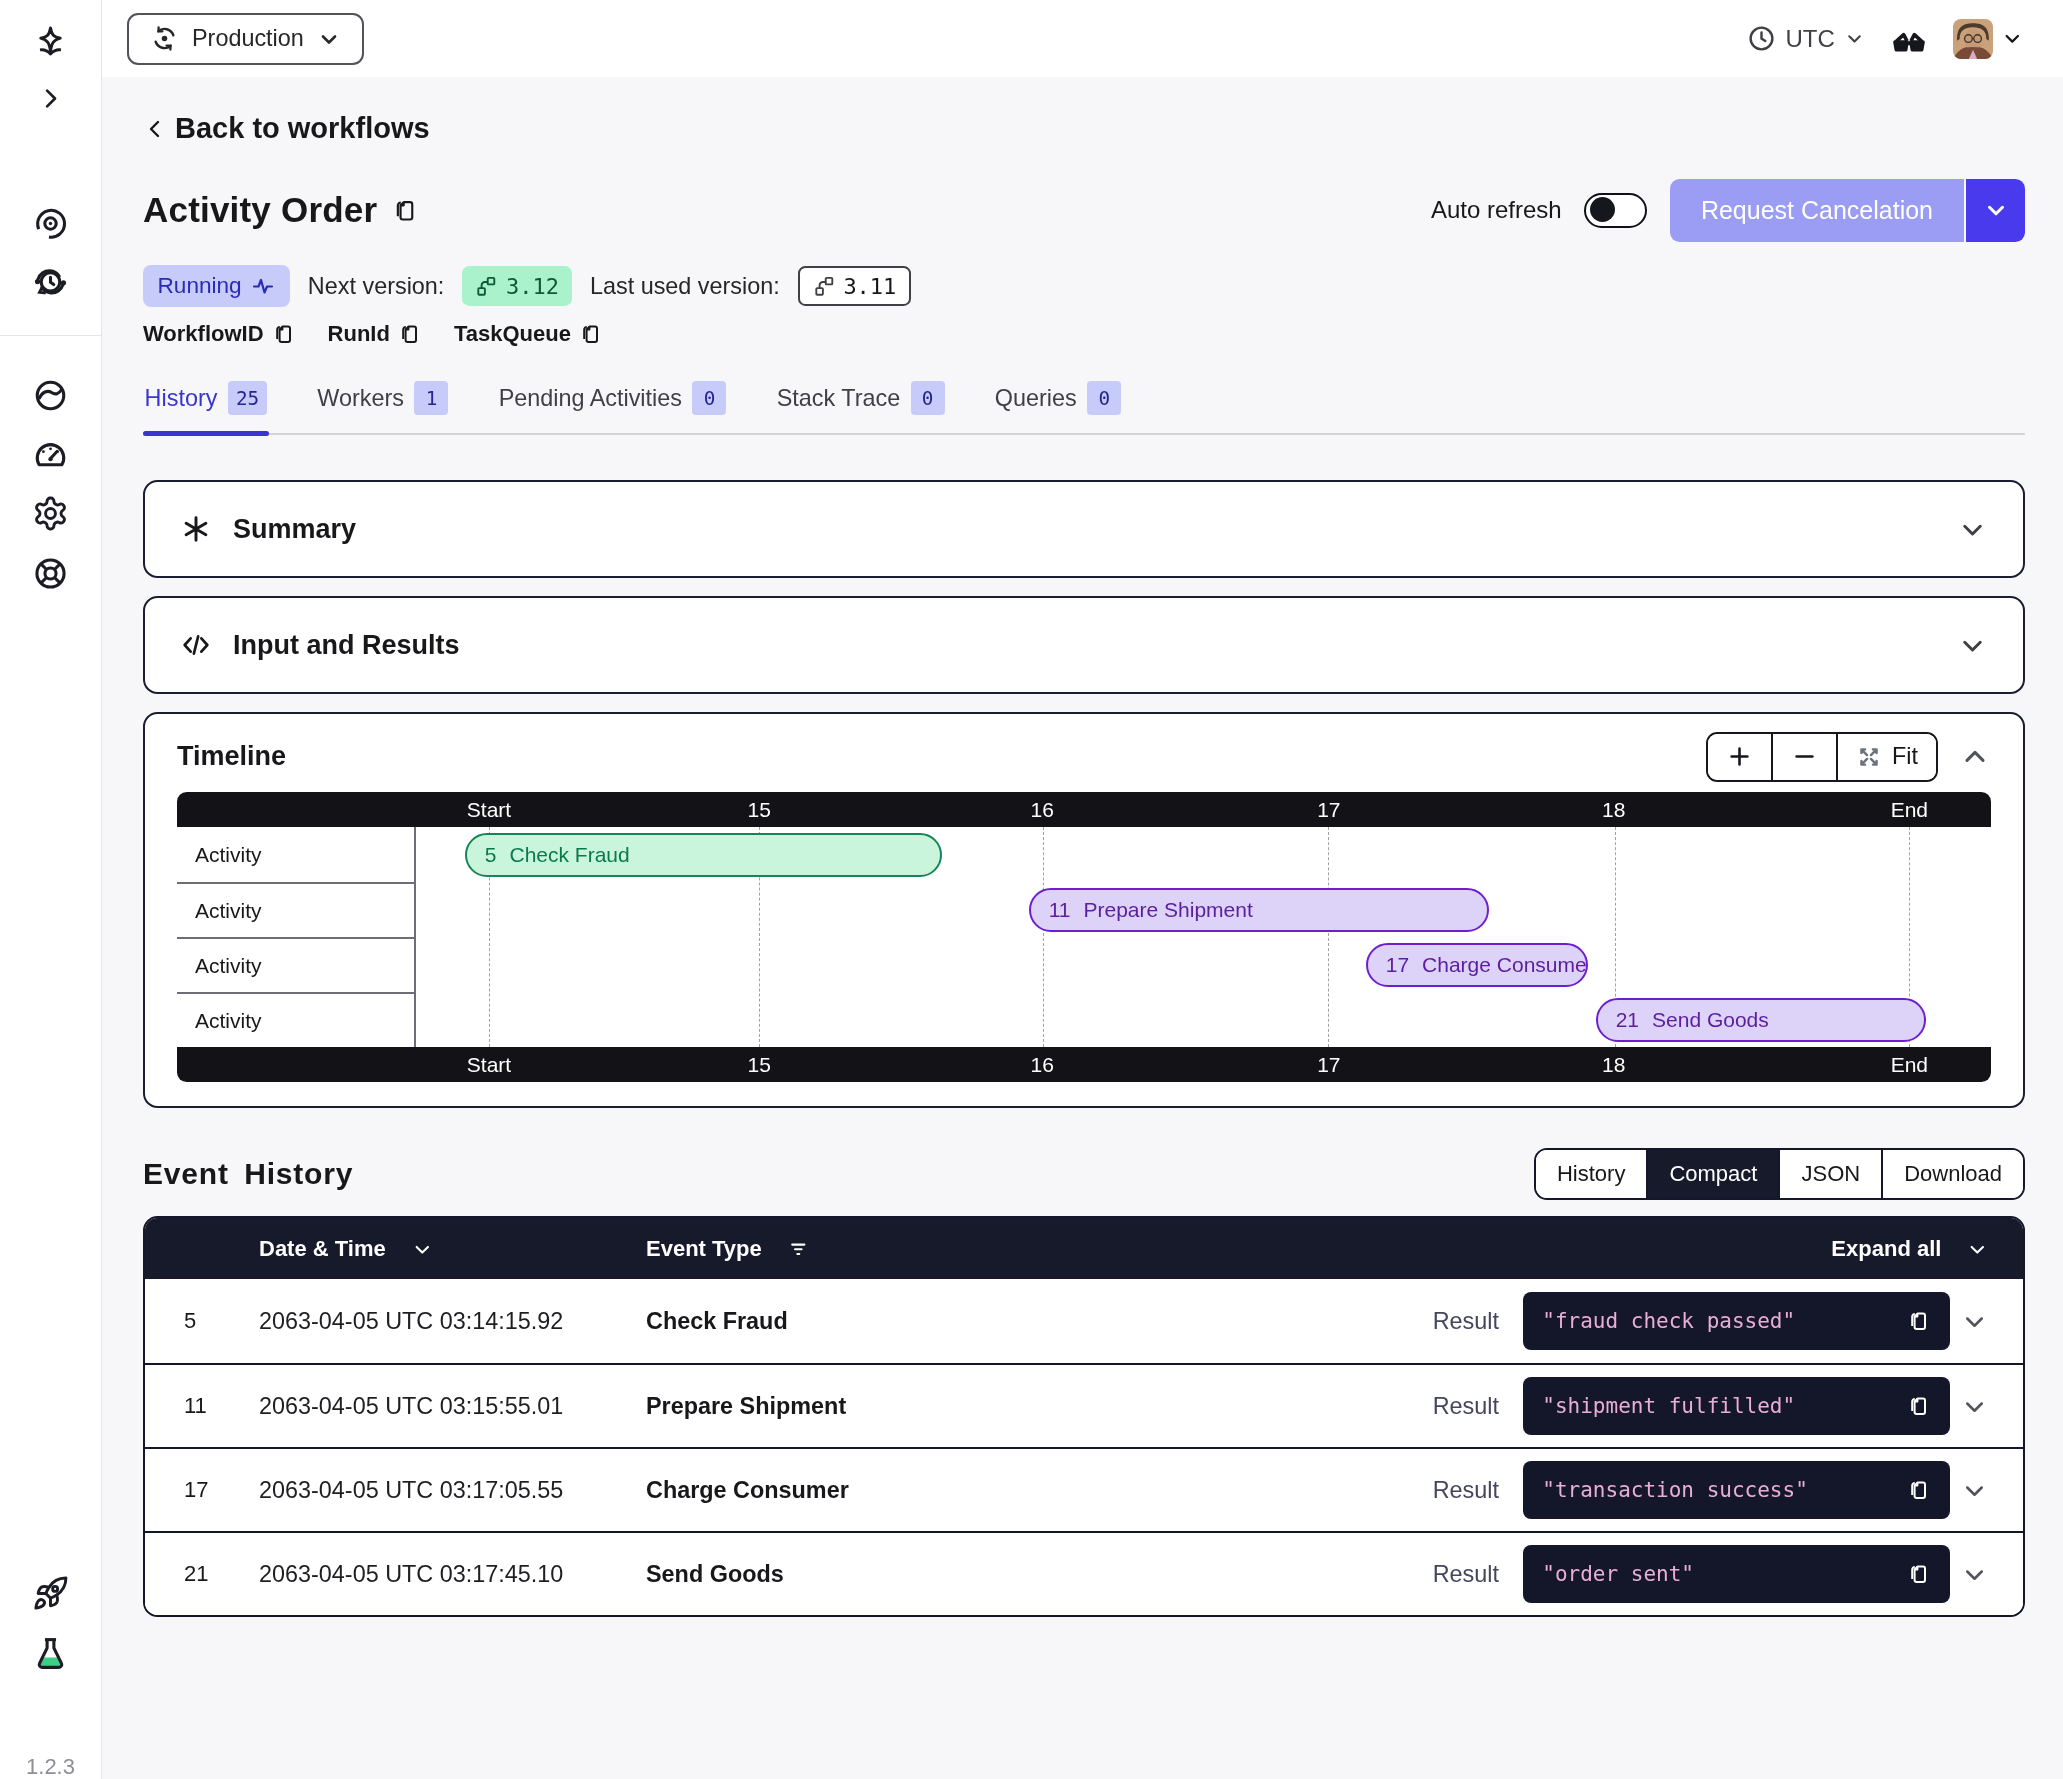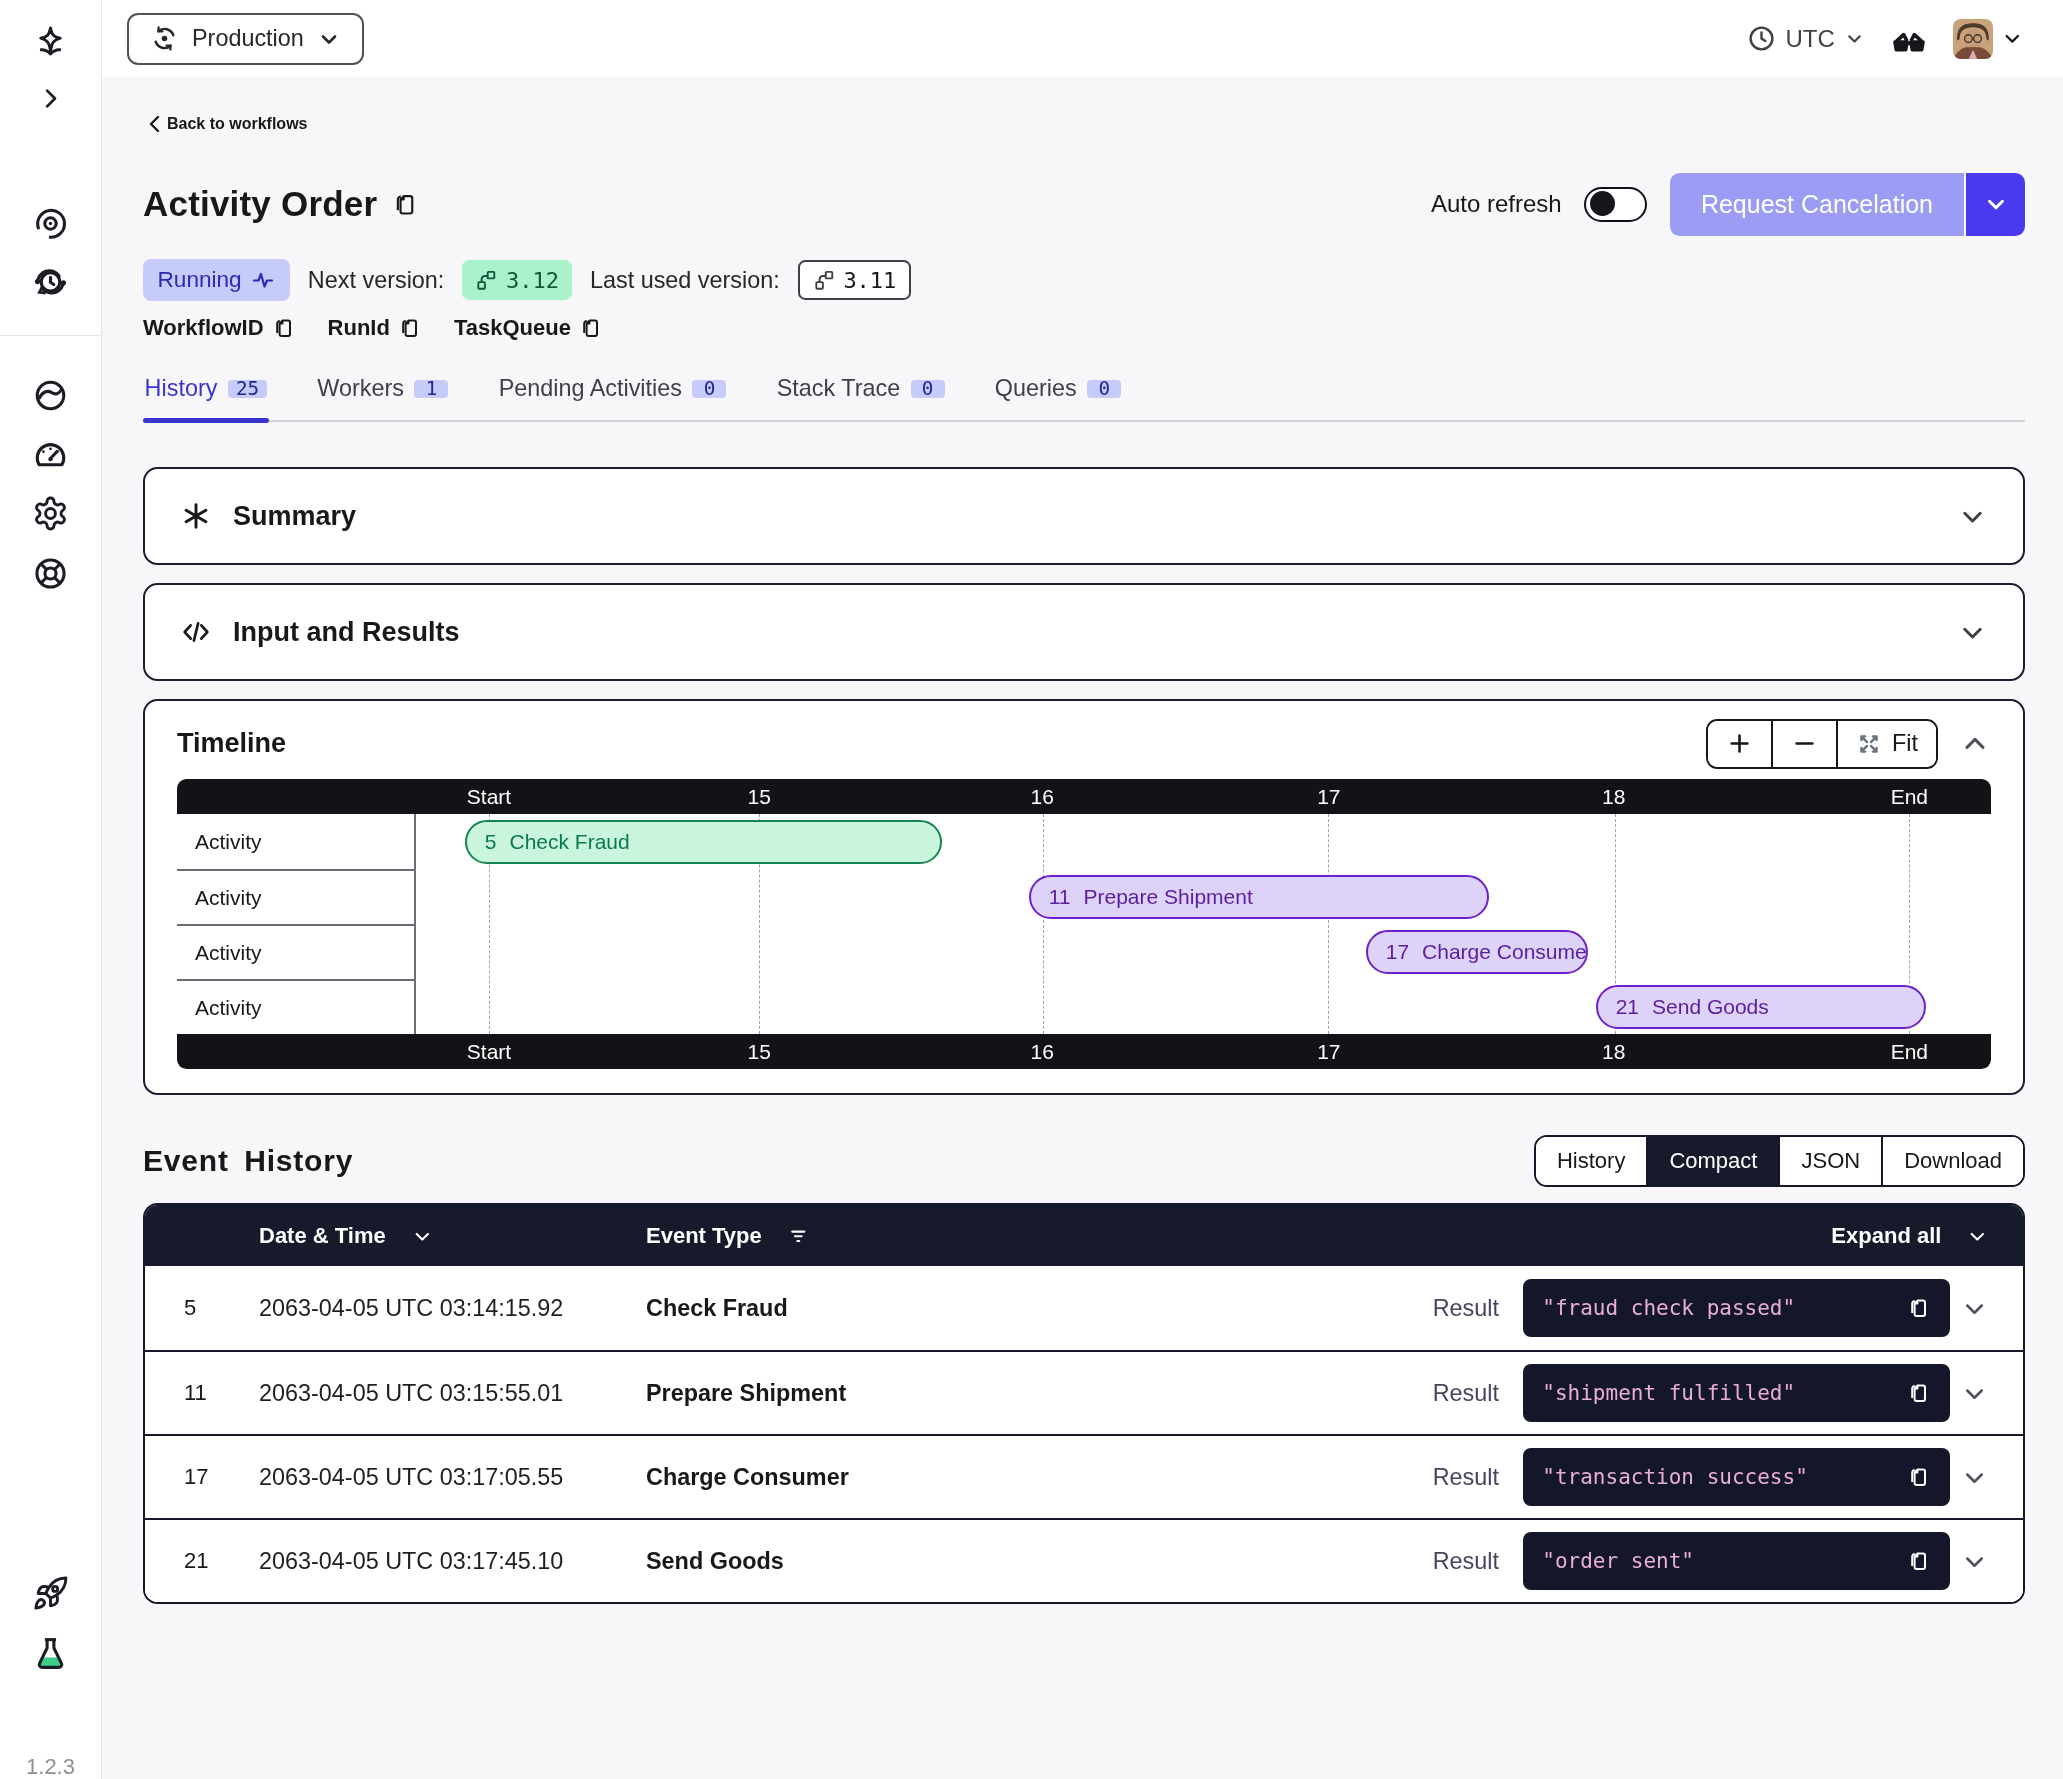--- a/index.html
+++ b/index.html
@@ -28,21 +28,21 @@
   .main{flex:1;display:flex;flex-direction:column;min-width:0}
   .topbar{height:77px;background:var(--surface);display:flex;align-items:center;padding:0 40px 0 25px;flex:none}
   .ns-btn{display:flex;align-items:center;gap:13px;border:2px solid var(--muted);border-radius:11.3px;background:var(--surface);height:52px;padding:0 21px;font-size:23.4px;color:#27272a;cursor:pointer;font-family:inherit}
   .topbar-right{margin-left:auto;display:flex;align-items:center;gap:24px}
   .tz{display:flex;align-items:center;gap:9.7px;color:var(--ink-soft);font-size:24px;cursor:pointer}
   .avatar-wrap{display:flex;align-items:center;gap:8px;cursor:pointer}
   .avatar{width:40px;height:40px;border-radius:8px;overflow:hidden}
 
   .content{flex:1;padding:0 39px 0 41px;overflow:hidden}
 
-  .back-link{display:inline-flex;align-items:center;margin-top:35px;font-size:16px;font-weight:700;color:var(--ink);cursor:pointer}
+  .back-link{display:inline-flex;align-items:center;gap:8px;margin-top:35px;font-size:29px;font-weight:700;color:var(--ink);cursor:pointer}
 
   .title-row{display:flex;align-items:center;margin-top:31px;height:68px}
   .wf-title{font-size:35px;font-weight:700;letter-spacing:0.2px}
   .title-copy{margin-left:14.5px;cursor:pointer}
   .title-right{margin-left:auto;display:flex;align-items:center;gap:22.6px}
   .autorefresh-label{font-size:24px;color:var(--ink)}
   .toggle{width:63px;height:35px;border:2.4px solid #101018;border-radius:19.3px;background:#fff;position:relative;cursor:pointer}
   .toggle .knob{position:absolute;left:3.2px;top:2.8px;width:25px;height:25px;border-radius:50%;background:#16161d}
   .split-btn{display:flex;height:63px;border-radius:9.7px;overflow:hidden;cursor:pointer}
   .split-main{background:var(--button-light);color:#fff;font-size:25px;display:flex;align-items:center;padding:0 31px;border:none;font-family:inherit;cursor:pointer}
@@ -53,21 +53,21 @@
   .ver-label{font-size:23.4px;color:#27272a}
   .ver-badge{display:flex;align-items:center;gap:8px;height:40px;padding:0 13px;border-radius:7.3px;font-size:22px}
   .ver-badge.green{background:var(--green-bg);color:var(--green-text)}
   .ver-badge.outline{border:2px solid var(--ink-soft);color:var(--ink);background:var(--surface)}
 
   .ids-row{display:flex;align-items:center;gap:32px;margin-top:11.3px;height:31px}
   .id-item{display:flex;align-items:center;gap:8px;font-size:22px;font-weight:700;color:var(--ink);cursor:pointer}
 
   .tabs{display:flex;gap:47px;margin-top:24px;border-bottom:2px solid #d4d4d8;padding:0}
   .tab{display:flex;align-items:center;gap:10.5px;padding:8px 1.6px 18px;position:relative;cursor:pointer;font-size:23.4px;color:var(--ink-soft)}
-  .tab .count{background:var(--badge-bg);color:#23268f;border-radius:4px;min-width:34px;height:18px;display:flex;align-items:center;justify-content:center;font-size:19.3px;padding:4px 8px}
+  .tab .count{background:var(--badge-bg);color:#23268f;border-radius:4px;min-width:34px;height:34px;display:flex;align-items:center;justify-content:center;font-size:19.3px;padding:4px 8px}
   .tab.active{color:var(--accent);font-weight:500}
   .tab.active::after{content:"";position:absolute;left:0;right:0;bottom:-2.4px;height:4.8px;border-radius:3.2px;background:var(--accent)}
 
   .cards{margin-top:45px;display:flex;flex-direction:column;gap:18px}
   .card{height:98px;background:var(--surface);border:2px solid #1b1e30;border-radius:14.5px;display:flex;align-items:center;padding:0 35px;cursor:pointer}
   .card .card-title{font-size:27px;font-weight:700;margin-left:21px}
   .card .chev{margin-left:auto}
 
   
   .tl-card{margin-top:18px;background:var(--surface);border:2.4px solid #1b1e30;border-radius:14.5px;padding:7px 32px 24px}

